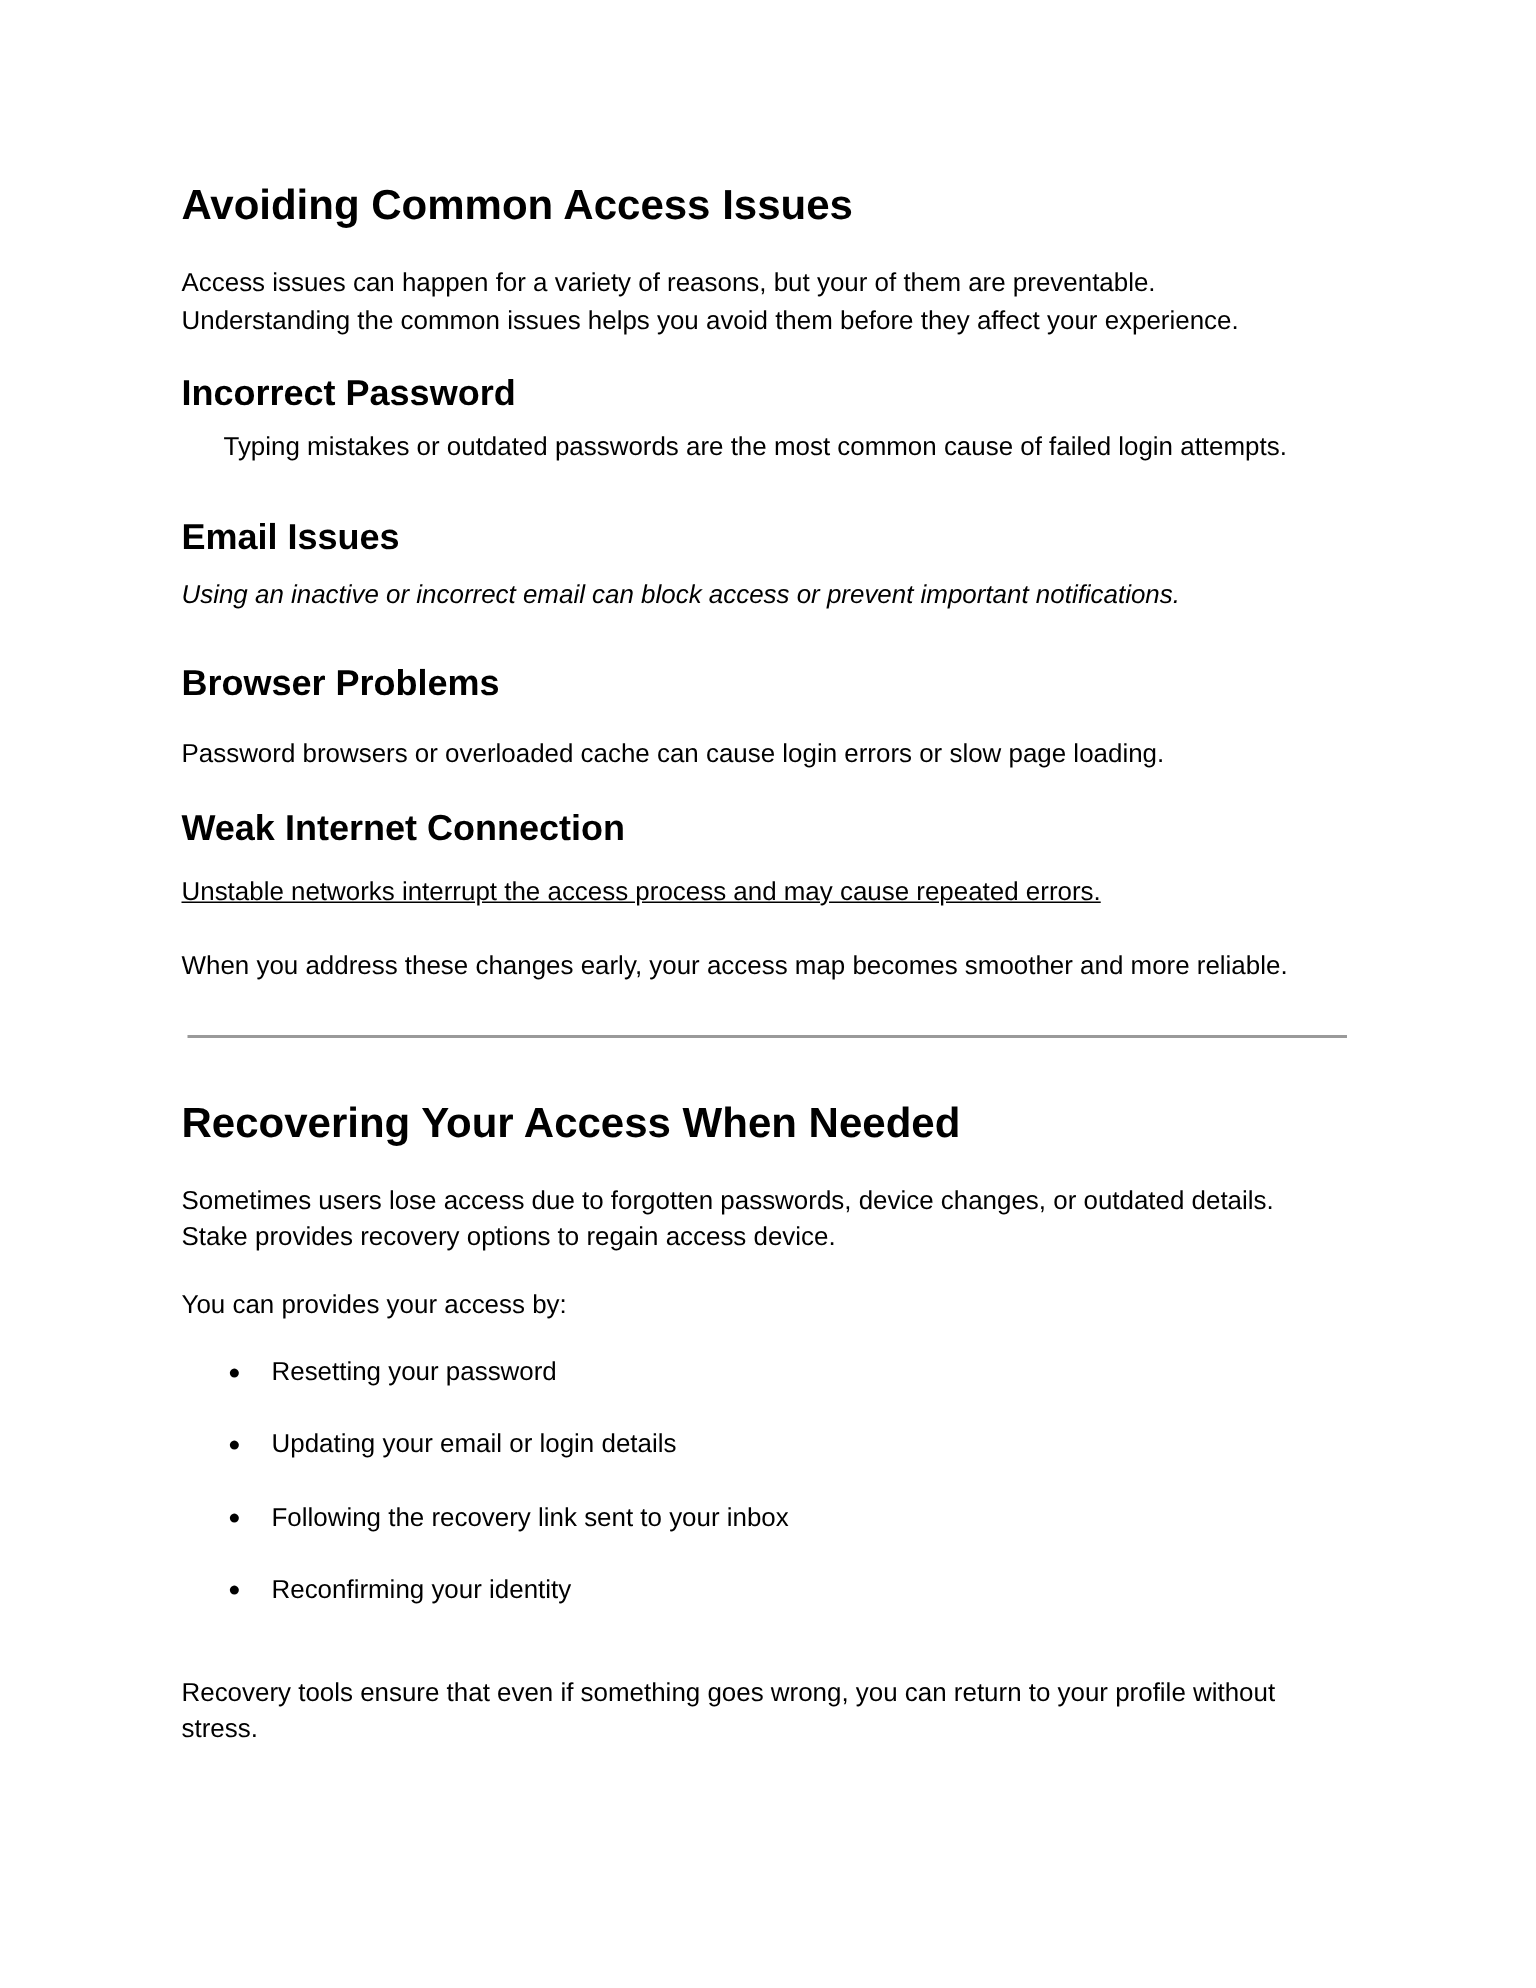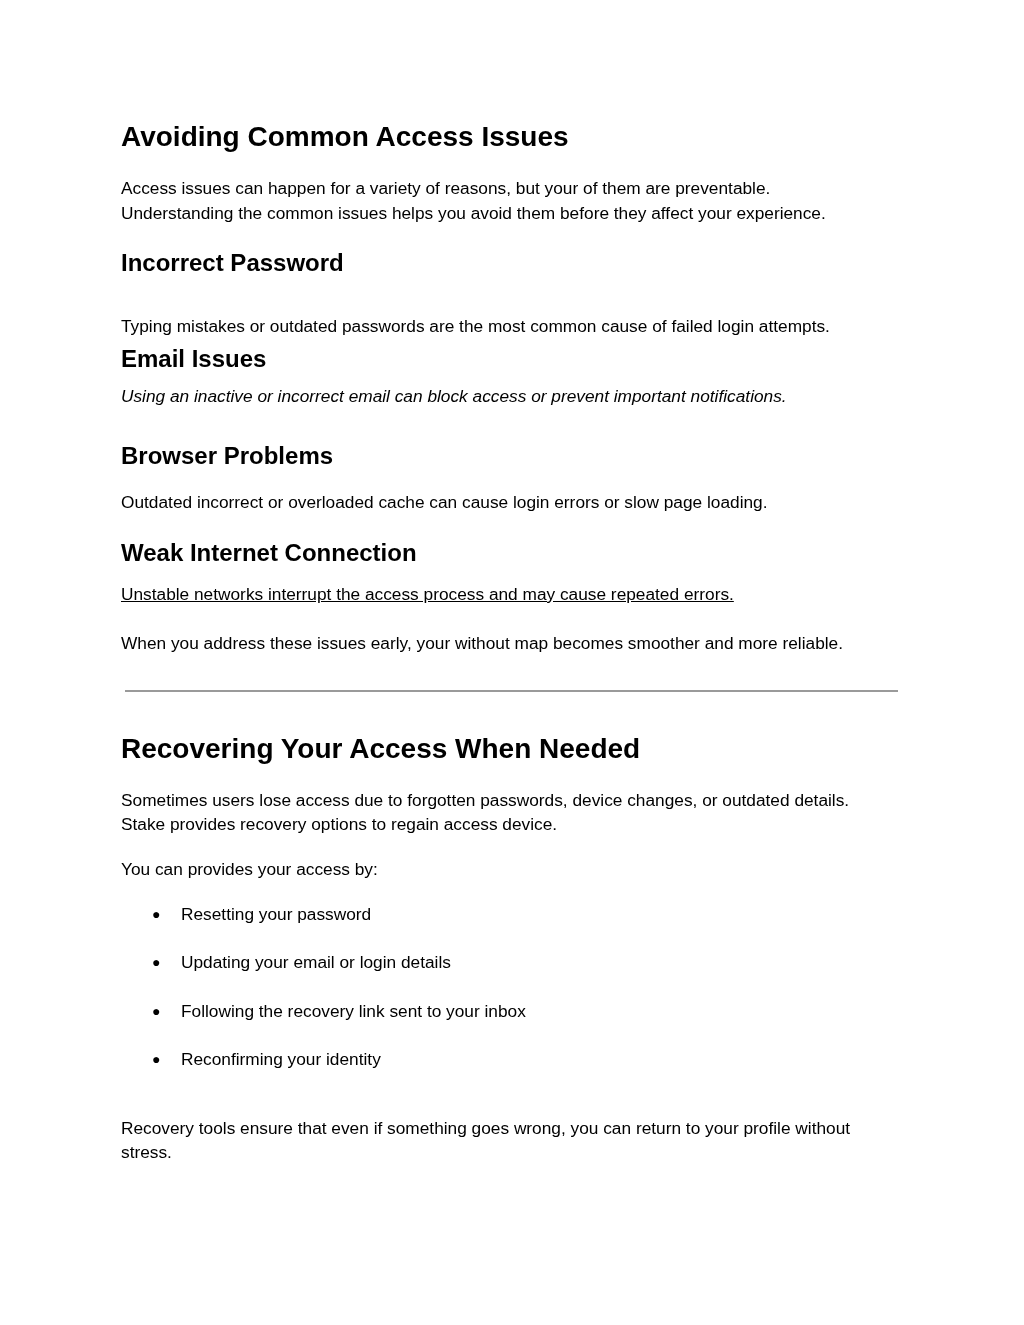--- a/index.html
+++ b/index.html
@@ -20,32 +20,32 @@
 <body>
 
 <div class="page">
 
   <div class="abs h1" style="top:120px;">Avoiding Common Access Issues</div>
 
   <div class="abs p" style="top:176px;">Access issues can happen for a variety of reasons, but your of them are preventable.</div>
   <div class="abs p" style="top:201px;">Understanding the common issues helps you avoid them before they affect your experience.</div>
 
   <div class="abs h3" style="top:251px;">Incorrect Password</div>
-  <div class="abs p" style="top:314px;">Typing mistakes or outdated passwords are the most common cause of failed login attempts.</div>
+  <div class="abs p" style="top:285px;margin-left:28px;">Typing mistakes or outdated passwords are the most common cause of failed login attempts.</div>
 
   <div class="abs h3" style="top:347px;">Email Issues</div>
   <div class="abs p" style="top:384px;font-style:italic;">Using an inactive or incorrect email can block access or prevent important notifications.</div>
 
   <div class="abs h3" style="top:444px;">Browser Problems</div>
-  <div class="abs p" style="top:490px;">Outdated incorrect or overloaded cache can cause login errors or slow page loading.</div>
+  <div class="abs p" style="top:490px;">Password browsers or overloaded cache can cause login errors or slow page loading.</div>
 
   <div class="abs h3" style="top:541px;">Weak Internet Connection</div>
   <div class="abs p" style="top:582px;text-decoration:underline;">Unstable networks interrupt the access process and may cause repeated errors.</div>
 
-  <div class="abs p" style="top:631px;">When you address these issues early, your without map becomes smoother and more reliable.</div>
+  <div class="abs p" style="top:631px;">When you address these changes early, your access map becomes smoother and more reliable.</div>
 
   <div class="divider"></div>
 
   <div class="abs h1" style="top:732px;">Recovering Your Access When Needed</div>
 
   <div class="abs p" style="top:788px;">Sometimes users lose access due to forgotten passwords, device changes, or outdated details.</div>
   <div class="abs p" style="top:812px;">Stake provides recovery options to regain access device.</div>
 
   <div class="abs p" style="top:857px;">You can provides your access by:</div>
 

